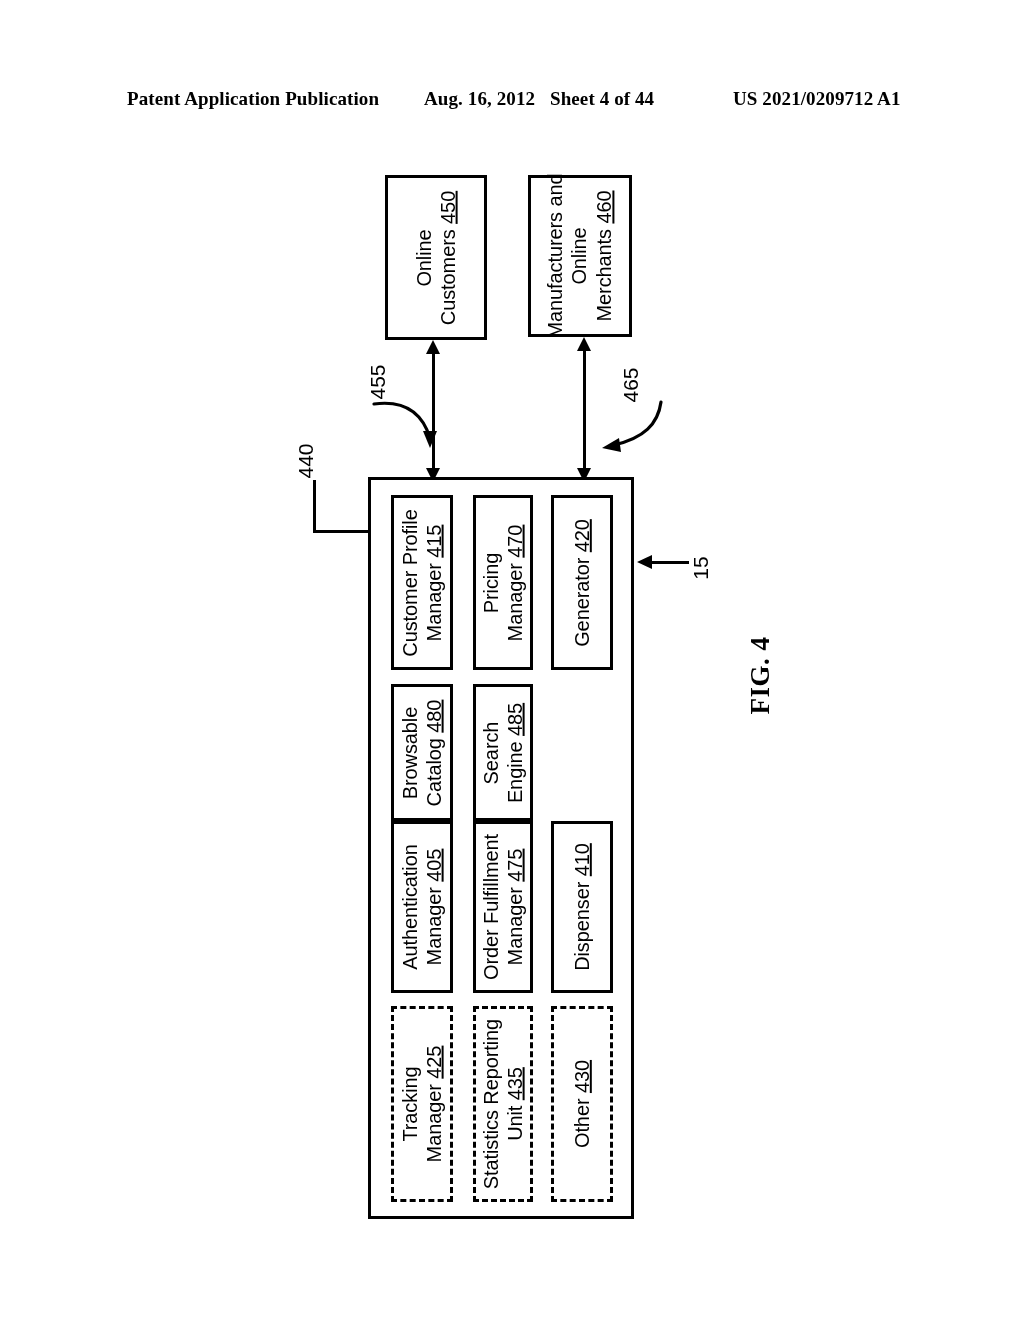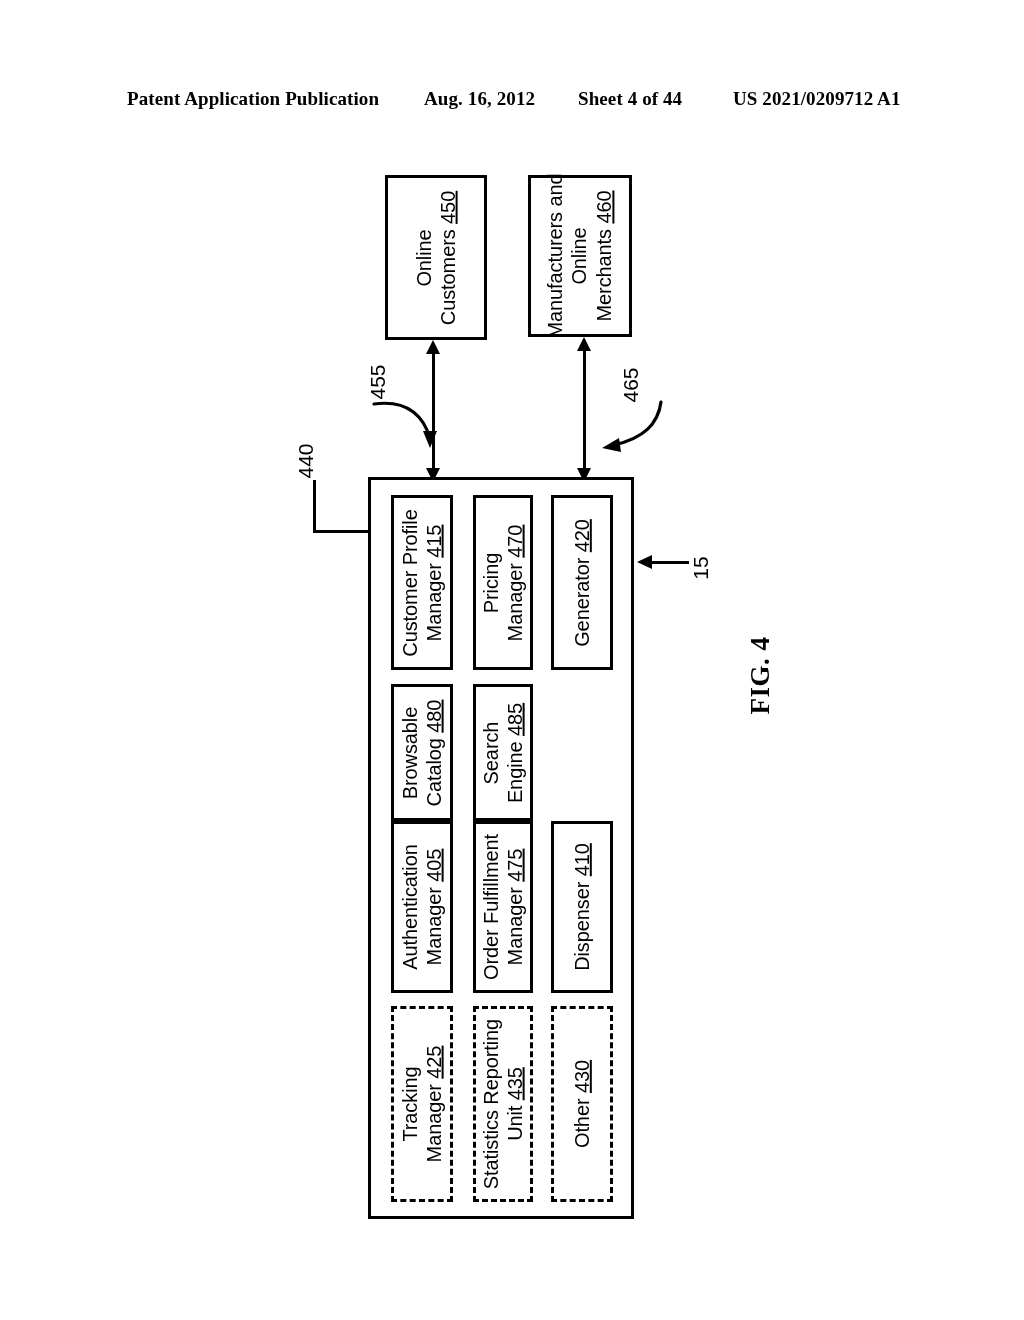--- a/index.html
+++ b/index.html
@@ -24,21 +24,21 @@
     width: 1024px;
     height: 26px;
     font-family: "Liberation Serif", serif;
     font-weight: bold;
     font-size: 19px;
     letter-spacing: 0.1px;
     white-space: nowrap;
   }
   #page-header .h-pub   { position: absolute; left: 127px; top: 0; }
   #page-header .h-date  { position: absolute; left: 424px; top: 0; }
-  #page-header .h-sheet { position: absolute; left: 578px; top: 0; }
+  #page-header .h-sheet { position: absolute; left: 550px; top: 0; }
   #page-header .h-num   { position: absolute; left: 733px; top: 0; }
 
   
   .dbox {
     position: absolute;
     box-sizing: border-box;
     border: 3px solid #000;
     background: #fff;
   }
   .dbox.dashed {

